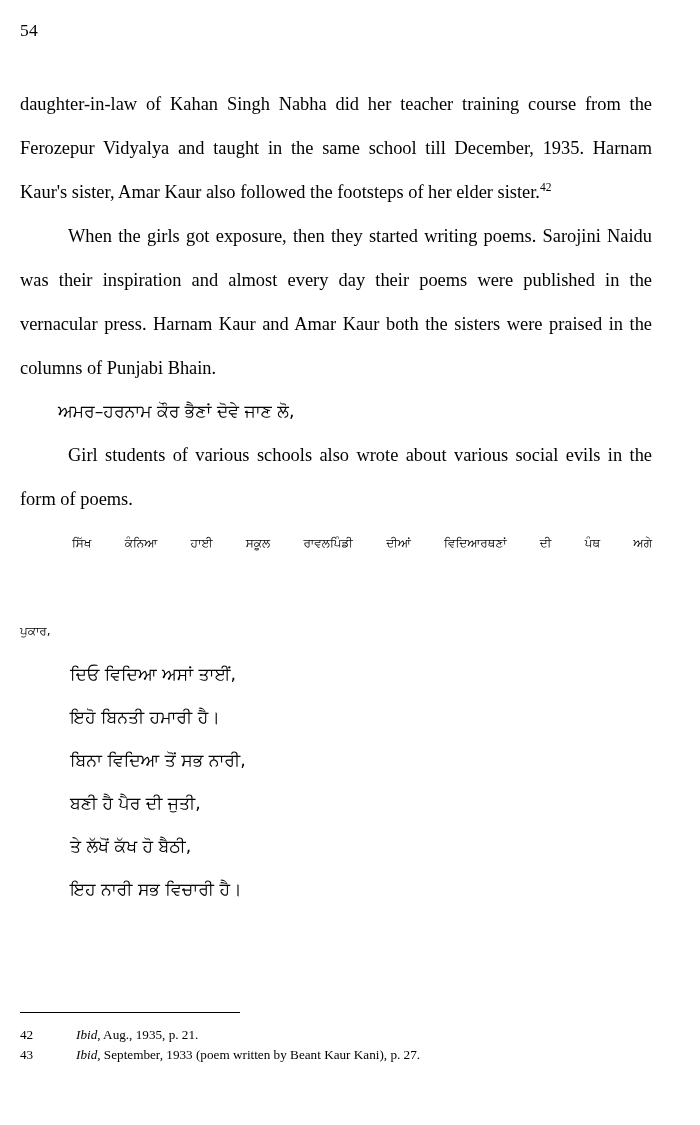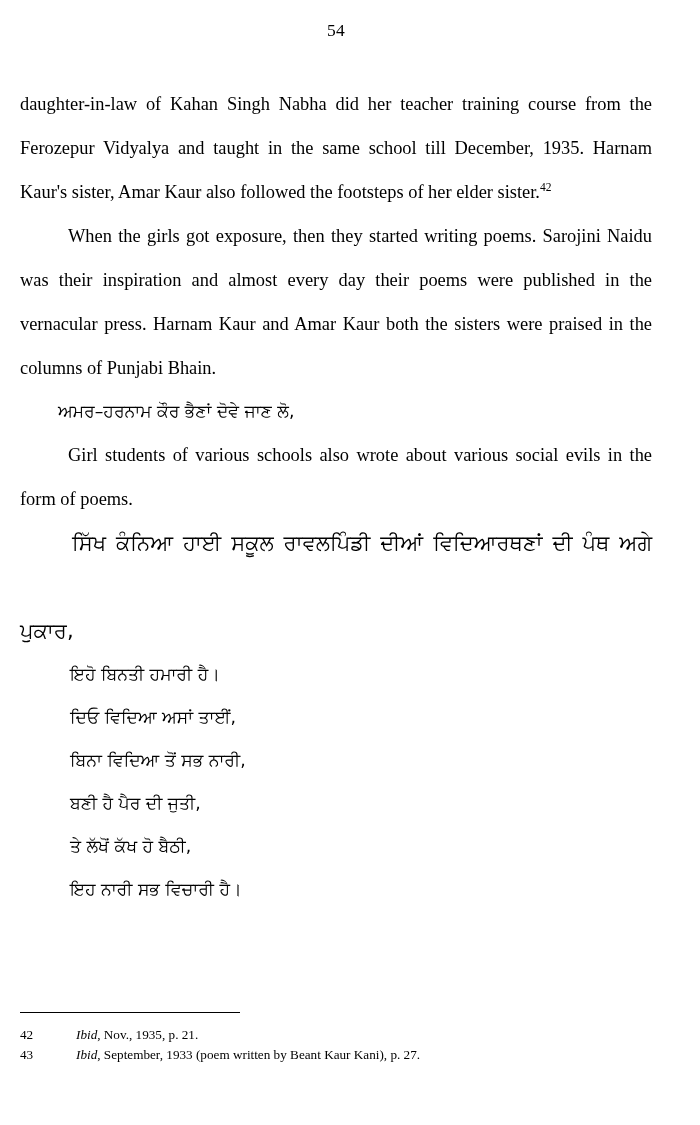--- a/index.html
+++ b/index.html
@@ -21,21 +21,21 @@
     left: 0; top: 0;
     width: 700px;
     height: 1125px;
     box-sizing: border-box;
   }
   .folio {
     position: absolute;
     top: 22px;
     left: 20px;
     width: 632px;
-    text-align: center;
+    text-align: left;
     font-size: 17.5px;
     line-height: 1;
     letter-spacing: 0.2px;
   }
   .body-col {
     position: absolute;
     left: 20px;
     top: 82px;
     width: 632px;
   }
@@ -63,21 +63,21 @@
     line-height: 43px;
     white-space: nowrap;
   }
   .verse-block { margin: 0; }
   .v-indent-a { padding-left: 47px; }
   .v-indent-b { padding-left: 38px; }
   .v-indent-c { padding-left: 50px; }
   .gur-para {
     margin: 0;
     font-family: "DejaVu Sans", "Liberation Sans", sans-serif;
-    font-size: 21px;
+    font-size: 12px;
     line-height: 44px;
     text-align: justify;
   }
   .gur-para .stretch-line {
     display: block;
     text-align: justify;
   }
   .gur-para .stretch-line::after {
     content: "";
     display: inline-block;
@@ -128,35 +128,35 @@
     </div>
 
     <p class="para indent">Girl students of various schools also wrote about various social evils in the form of poems.</p>
 
     <div class="gur-para">
       <span class="stretch-line gur-first-indent">ਸਿੱਖ ਕੰਨਿਆ ਹਾਈ ਸਕੂਲ ਰਾਵਲਪਿੰਡੀ ਦੀਆਂ ਵਿਦਿਆਰਥਣਾਂ ਦੀ ਪੰਥ ਅਗੇ</span>
       <span class="gur-para-line-2">ਪੁਕਾਰ,</span>
     </div>
 
     <div class="verse-block">
+      <p class="verse v-indent-c">ਦਿਓ ਵਿਦਿਆ ਅਸਾਂ ਤਾਈਂ,</p>
       <p class="verse v-indent-c">ਇਹੋ ਬਿਨਤੀ ਹਮਾਰੀ ਹੈ।</p>
-      <p class="verse v-indent-c">ਦਿਓ ਵਿਦਿਆ ਅਸਾਂ ਤਾਈਂ,</p>
       <p class="verse v-indent-c">ਬਿਨਾ ਵਿਦਿਆ ਤੋਂ ਸਭ ਨਾਰੀ,</p>
       <p class="verse v-indent-c">ਬਣੀ ਹੈ ਪੈਰ ਦੀ ਜੁਤੀ,</p>
       <p class="verse v-indent-c">ਤੇ ਲੱਖੋਂ ਕੱਖ ਹੋ ਬੈਠੀ,</p>
       <p class="verse v-indent-c">ਇਹ ਨਾਰੀ ਸਭ ਵਿਚਾਰੀ ਹੈ।</p>
     </div>
 
   </div>
 
   <div class="footnotes">
     <hr class="fn-rule">
     <div class="fn-row">
       <span class="fn-num">42</span>
-      <span class="fn-text"><i>Ibid</i><span>, Nov., 1935, p. 21.</span></span>
+      <span class="fn-text"><i>Ibid</i><span>, Aug., 1935, p. 21.</span></span>
     </div>
     <div class="fn-row">
       <span class="fn-num">43</span>
       <span class="fn-text"><i>Ibid</i><span>, September, 1933 (poem written by Beant Kaur Kani), p. 27.</span></span>
     </div>
   </div>
 
 </div>
 
 </body></html>

